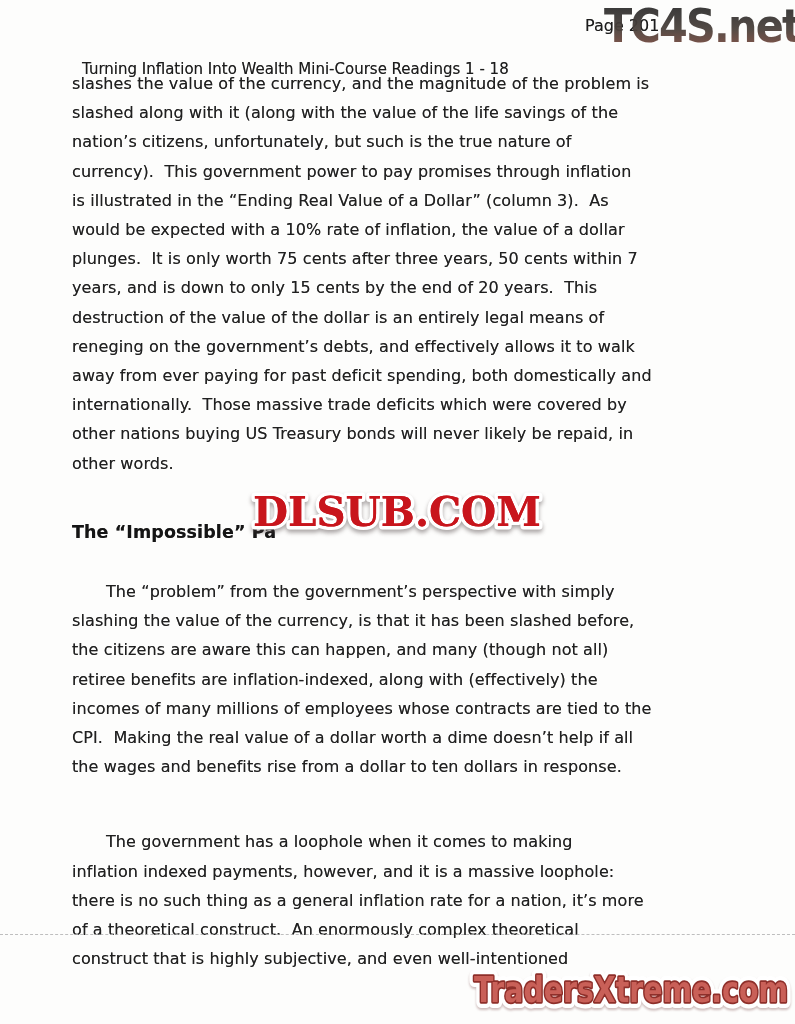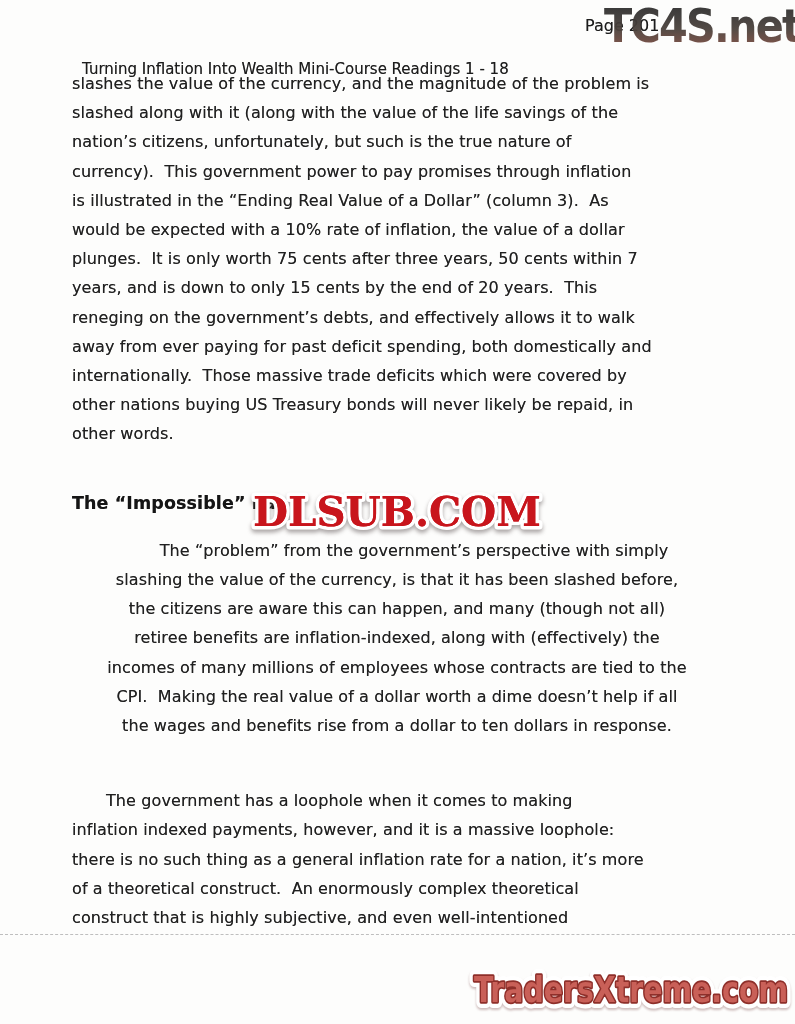--- a/index.html
+++ b/index.html
@@ -28,21 +28,21 @@
   
   .body-block{
     position:absolute;left:72px;top:69px;width:650px;
     font-size:16px;line-height:29.2px;
     text-shadow:0 0 .5px rgba(30,30,30,.6);
     letter-spacing:.1px;
   }
   .line{white-space:pre;}
   .indent{padding-left:34px;}
   .para{margin:0;padding:0;}
-  .para2{margin-top:18px;text-align:center;}
+  .para2{margin-top:30px;}
   .para3{margin-top:46px;}
   .sec-heading{
     margin-top:40px;
     font-weight:bold;
     font-size:17.5px;
     white-space:pre;
     color:#151515;
   }
   
   .dlsub{position:absolute;left:247px;top:482px;width:302px;height:58px;
@@ -78,20 +78,21 @@
   <div class="body-block">
     <div class="para para1">
       <div class="line">slashes the value of the currency, and the magnitude of the problem is</div>
       <div class="line">slashed along with it (along with the value of the life savings of the</div>
       <div class="line">nation’s citizens, unfortunately, but such is the true nature of</div>
       <div class="line">currency).  This government power to pay promises through inflation</div>
       <div class="line">is illustrated in the “Ending Real Value of a Dollar” (column 3).  As</div>
       <div class="line">would be expected with a 10% rate of inflation, the value of a dollar</div>
       <div class="line">plunges.  It is only worth 75 cents after three years, 50 cents within 7</div>
       <div class="line">years, and is down to only 15 cents by the end of 20 years.  This</div>
+      <div class="line">destruction of the value of the dollar is an entirely legal means of</div>
       <div class="line">reneging on the government’s debts, and effectively allows it to walk</div>
       <div class="line">away from ever paying for past deficit spending, both domestically and</div>
       <div class="line">internationally.  Those massive trade deficits which were covered by</div>
       <div class="line">other nations buying US Treasury bonds will never likely be repaid, in</div>
       <div class="line">other words.</div>
     </div>
 
     <div class="sec-heading">The “Impossible” Pa</div>
 
     <div class="para para2">

